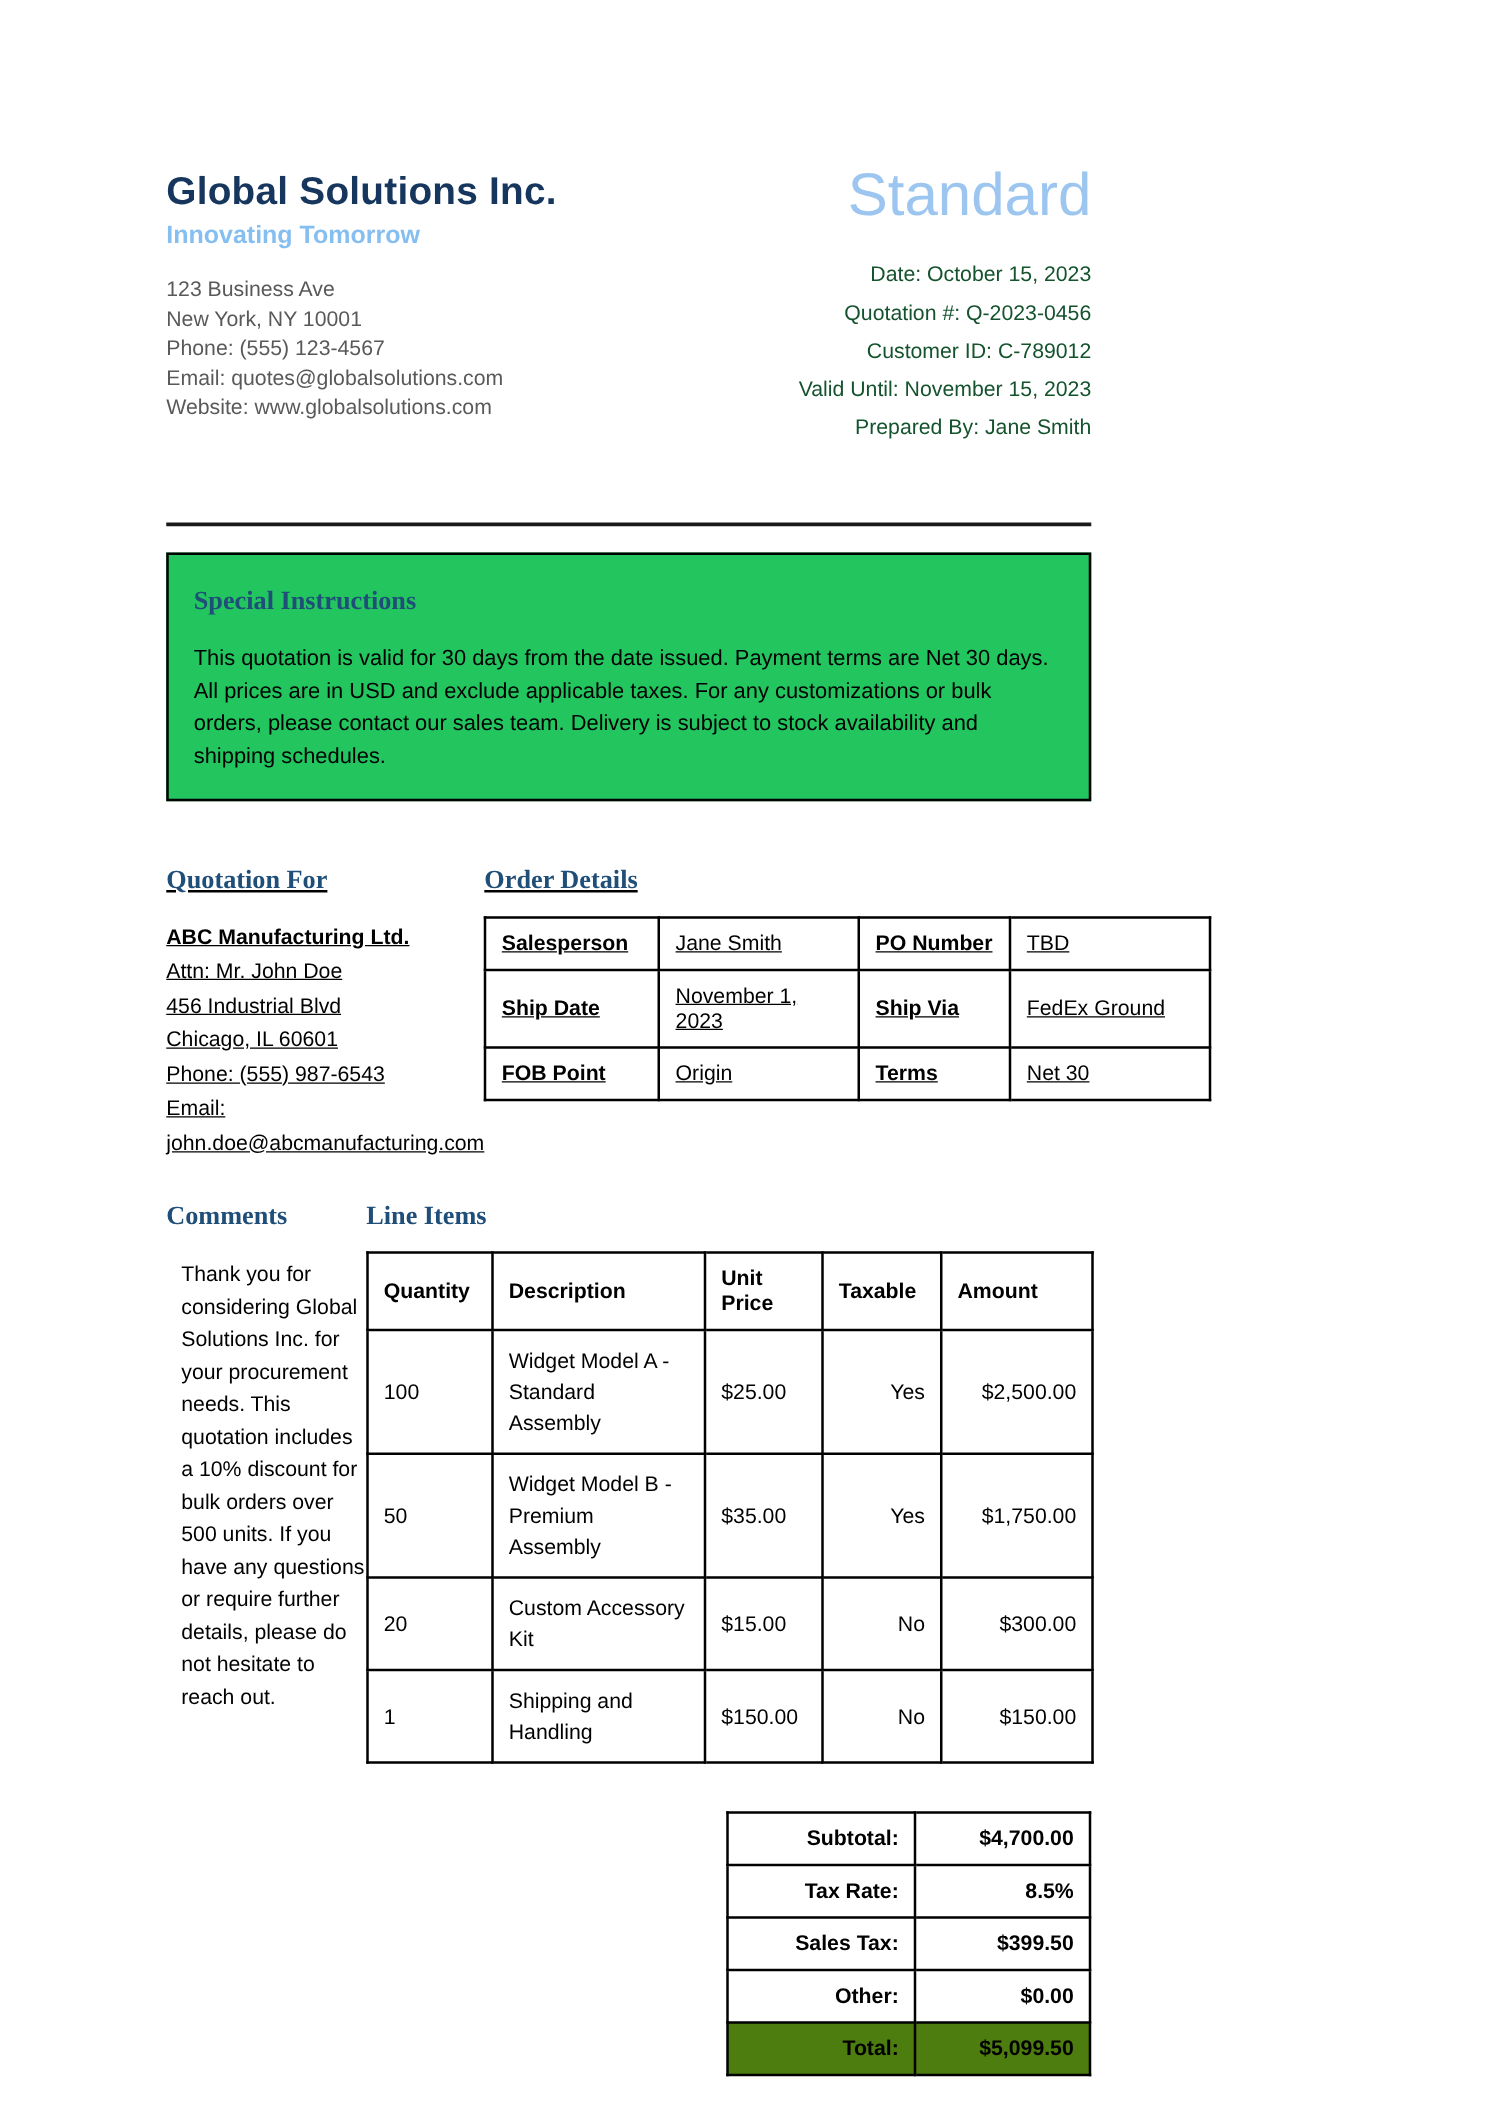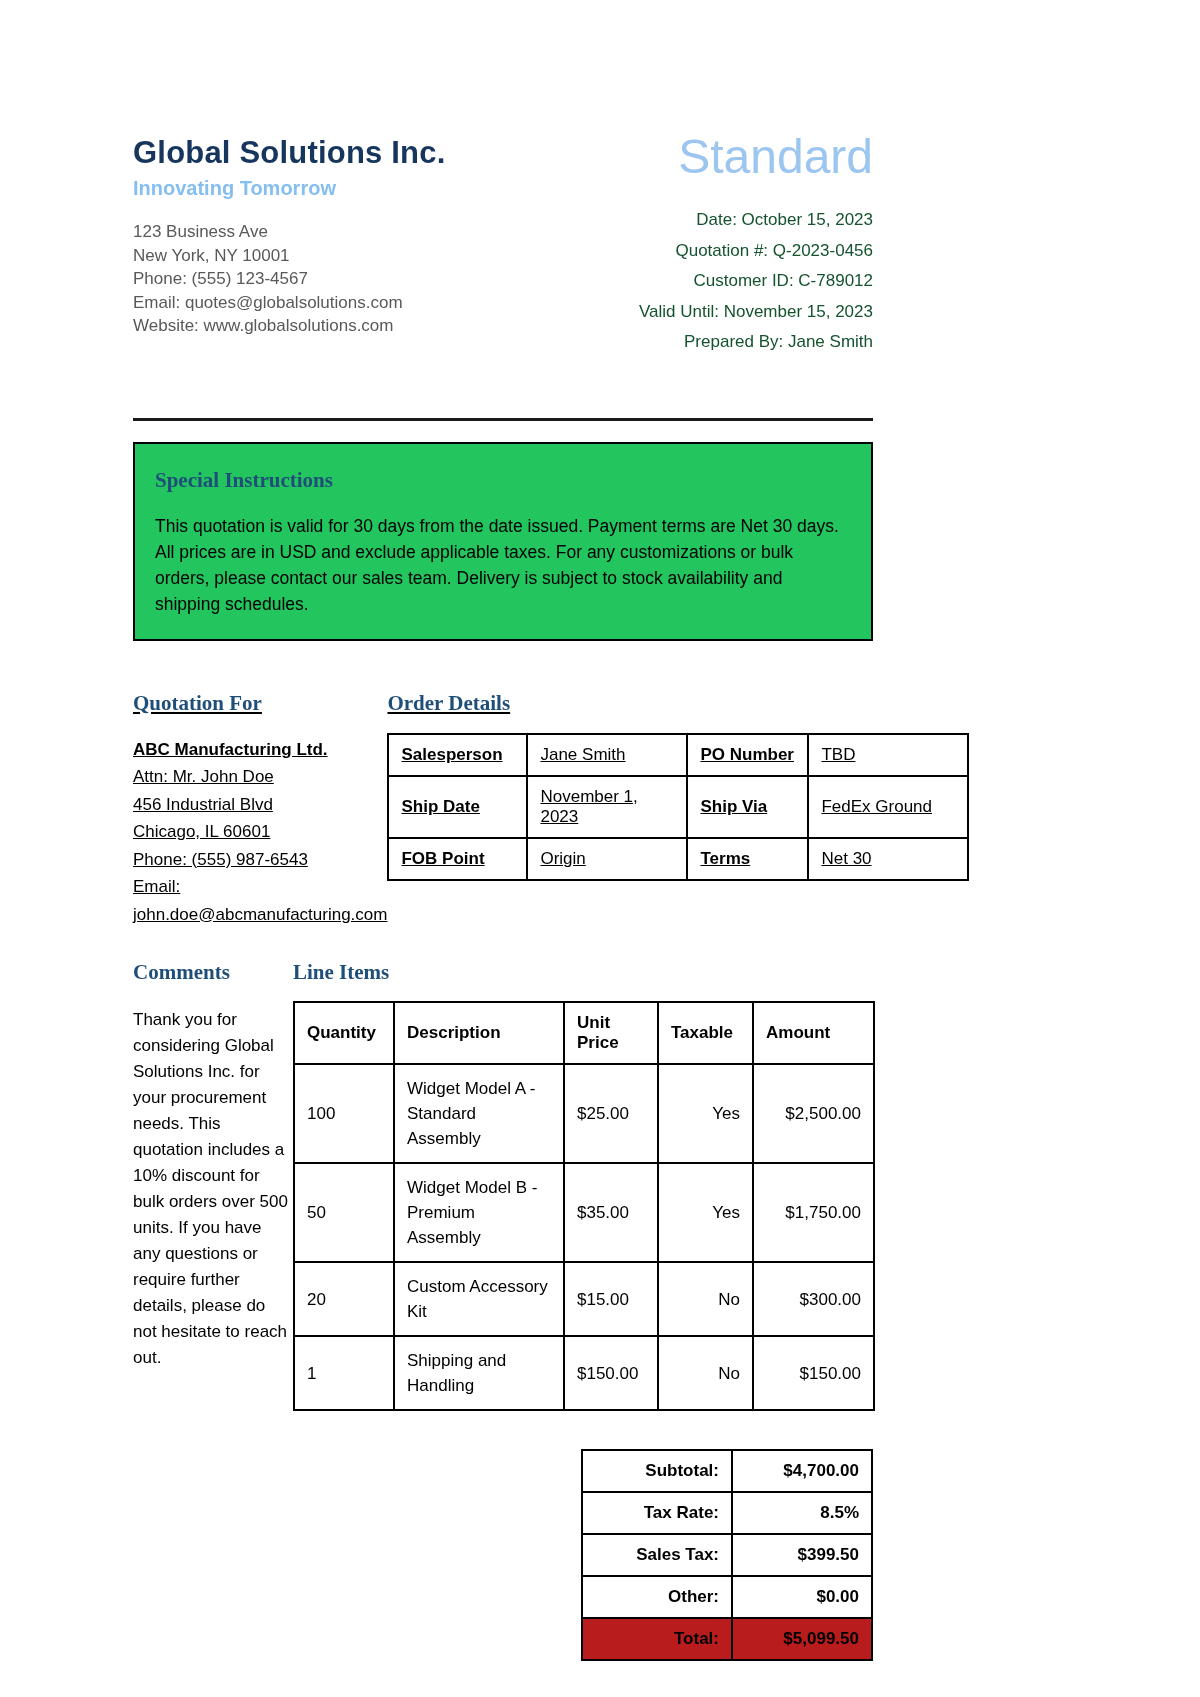--- a/index.html
+++ b/index.html
@@ -93,21 +93,21 @@
   .row2 { margin-top: 32px; }
   .left-col  { width: 300px; }
   .right-col { width: 580px; margin-left: auto; }
   .client-block {
     margin-top: 20px;
     font-size: 17px;
     line-height: 27.5px;
   }
   .client-name { font-weight: bold; }
   .comments-body {
-    margin: 22px 0 0 0;
+    margin: 22px 0 0 12px;
     font-size: 17px;
     line-height: 26px;
   }
   
   table {
     border-collapse: collapse;
     table-layout: fixed;
   }
   td, th {
     border: 2px solid #000000;
@@ -135,21 +135,21 @@
   }
   .totals-table {
     width: 290px;
     margin-left: auto;
   }
   .totals-table td {
     font-weight: bold;
     text-align: right;
     padding: 10px 12px;
   }
-  .totals-table .hl { background: #b91c1c; }
+  .totals-table .hl { background: #4d7c0f; }
 </style>
 </head>
 <body>
 
 <div class="page">
 
   <div class="header">
     <div>
       <div class="company-name">Global Solutions Inc.</div>
       <div class="tagline">Innovating Tomorrow</div>

